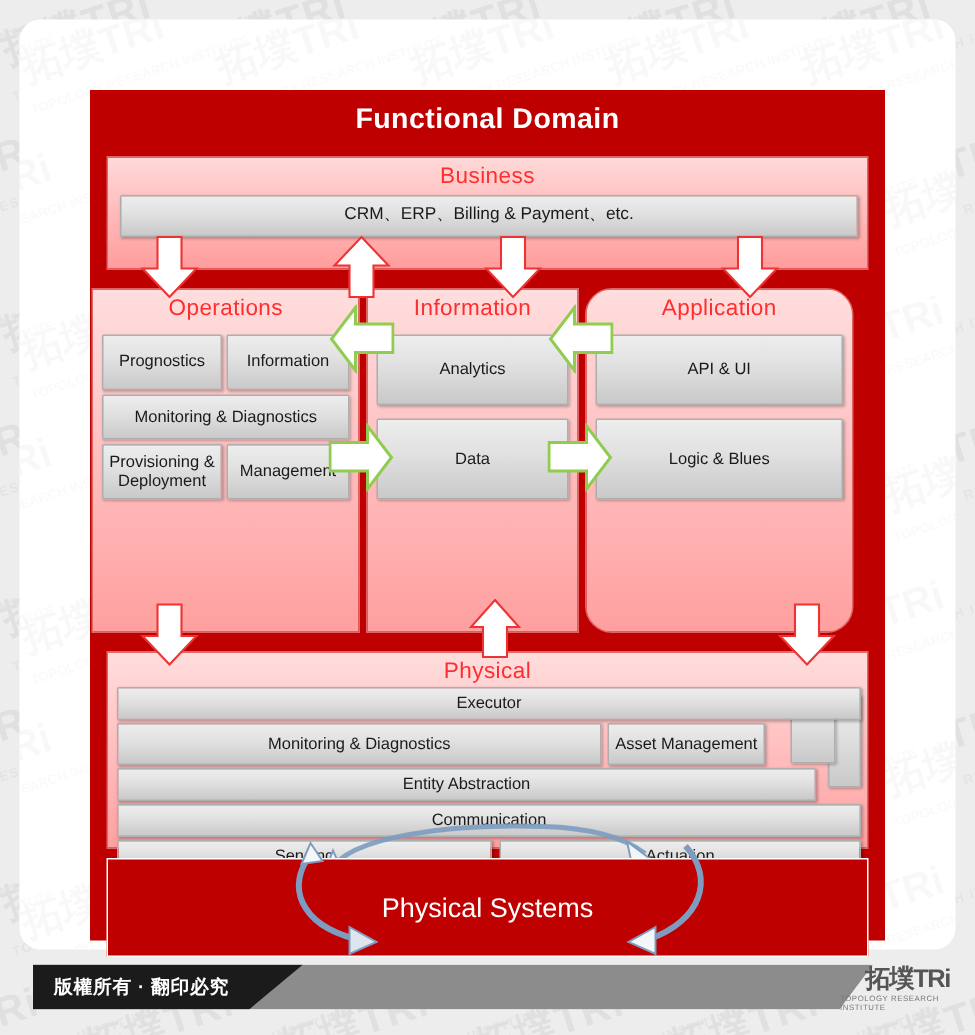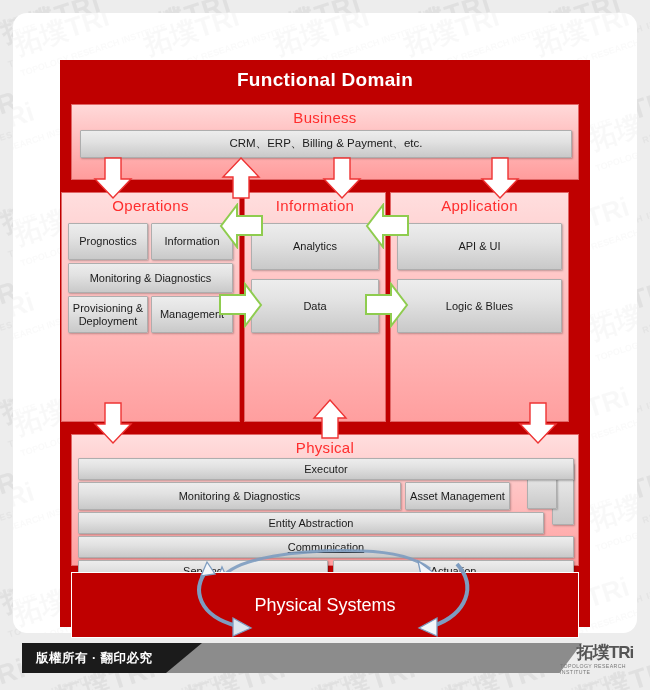--- a/index.html
+++ b/index.html
@@ -76,21 +76,21 @@
 
   
   .midrow{position:absolute;left:1px;top:132px;width:508px;height:230px;}
   .col{
     position:absolute;top:0;height:230px;
     background:linear-gradient(#ffdede,#ff9f9f);
     border:1px solid #e06666;box-sizing:border-box;
   }
   .col-ops{left:0;width:179px;}
   .col-inf{left:183px;width:142px;}
-  .col-app{left:329px;width:179px;}
+  .col-app{left:329px;width:179px;border-radius:18px;}
 
   
   .ops-b{position:absolute;}
   
   .control{
     position:absolute;left:11px;top:374px;width:508px;height:132px;
     background:linear-gradient(#ffdede,#ff9f9f);
     border:1px solid #e06666;box-sizing:border-box;
   }
 
@@ -357,21 +357,21 @@
       <div class="gbox" style="position:absolute;left:480px;top:28px;width:22px;height:62px;"></div>
       <div class="gbox" style="position:absolute;left:455px;top:28px;width:30px;height:46px;"></div>
 
       <div class="gbox" style="position:absolute;left:6px;top:23px;width:496px;height:22px;">Executor</div>
 
       <div class="gbox" style="position:absolute;left:6px;top:47px;width:323px;height:28px;">Monitoring &amp; Diagnostics</div>
       <div class="gbox" style="position:absolute;left:333px;top:47px;width:105px;height:28px;">Asset Management</div>
 
       <div class="gbox" style="position:absolute;left:6px;top:77px;width:466px;height:22px;">Entity Abstraction</div>
 
-      <div class="gbox" style="position:absolute;left:6px;top:101px;width:496px;height:22px;text-decoration:underline;">Communication</div>
+      <div class="gbox" style="position:absolute;left:6px;top:101px;width:496px;height:22px;">Communication</div>
 
       <div class="gbox" style="position:absolute;left:6px;top:125px;width:250px;height:22px;">Sensing</div>
       <div class="gbox" style="position:absolute;left:261px;top:125px;width:241px;height:22px;">Actuation</div>
 
       <svg style="position:absolute;left:140px;top:108px;width:240px;height:44px;overflow:visible;" viewBox="0 0 240 44">
         <path d="M8 38 C 20 14, 90 6, 150 8 C 185 9, 205 16, 218 26" stroke="#7d9cc0" stroke-width="3.2" fill="none" opacity=".9"></path>
         <path d="M222 30 L 206 18 L 209 32 L 196 34 Z" fill="#f2f5f8" stroke="#7d9cc0" stroke-width="1.3"></path>
         <path d="M4 40 L 10 24 L 14 33 L 18 30 Z" fill="#f2f5f8" stroke="#7d9cc0" stroke-width="1.3"></path>
       </svg>
     </div>

